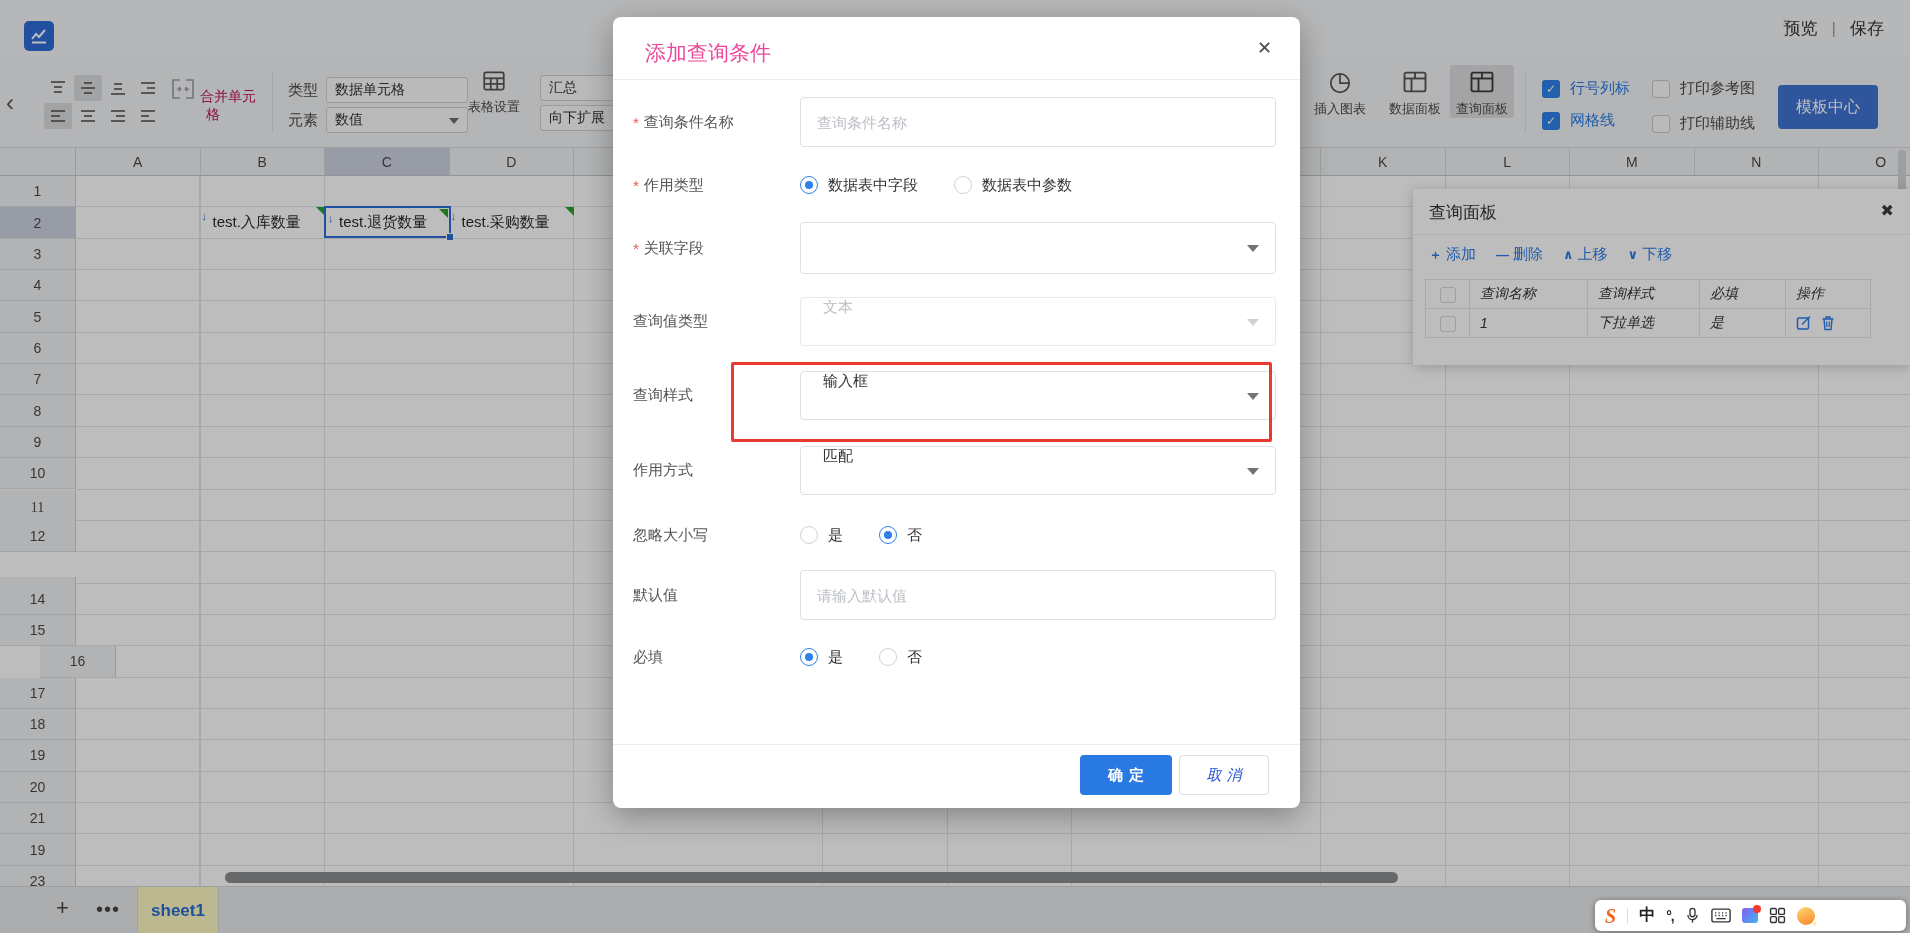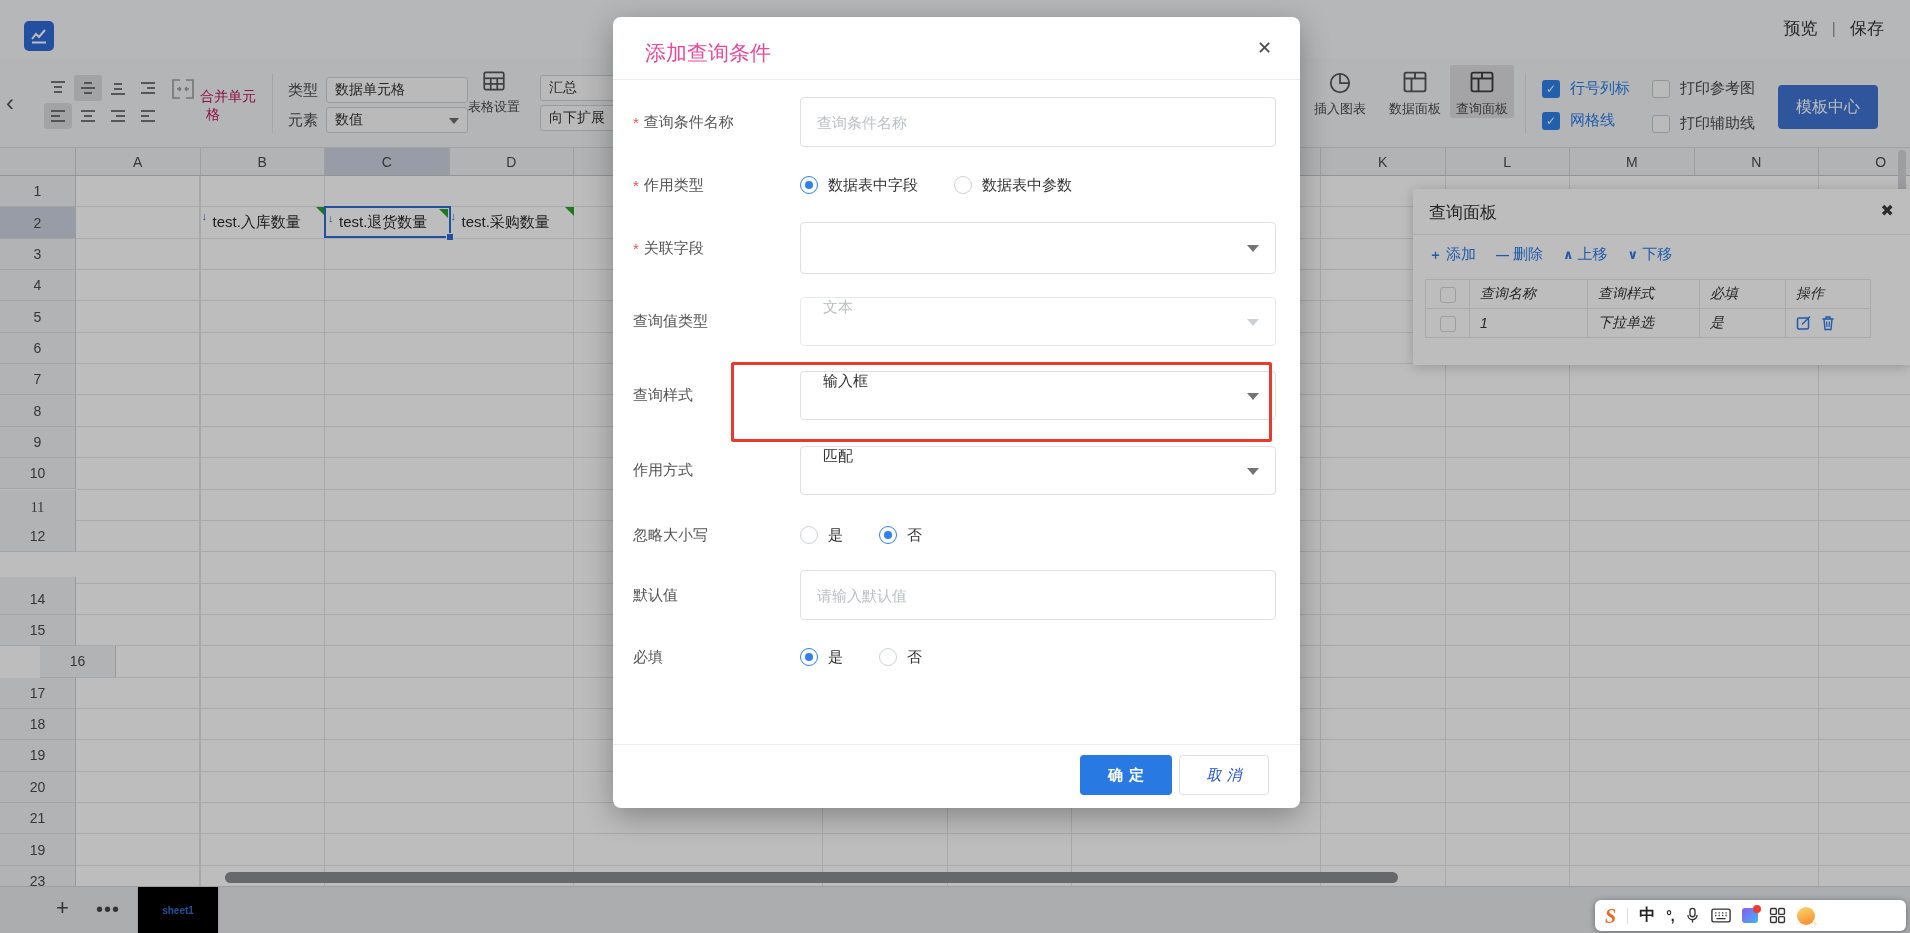--- a/index.html
+++ b/index.html
@@ -50,21 +50,21 @@
   .cell .tri{position:absolute;right:1px;top:1px;width:0;height:0;border-top:9px solid #2aa22a;border-left:9px solid transparent;}
   .cell.sel{border:2px solid #2c6cd8;}
   .cell .handle{position:absolute;right:-5px;bottom:-5px;width:8px;height:8px;background:#2c6cd8;border:1px solid #fff;}
   .hscroll{position:absolute;left:225px;top:872px;width:1173px;height:11px;background:#8b8d90;border-radius:6px;z-index:6;}
   .vscroll{position:absolute;left:1898px;top:150px;width:8px;height:210px;background:#d4d5d7;border-radius:4px;z-index:6;}
 
   
   .sheetbar{position:absolute;left:0;top:886px;width:1910px;height:47px;background:#e9eaec;border-top:1px solid #d6d7d9;}
   .sheet-add{position:absolute;left:56px;top:10px;font-size:22px;color:#454545;line-height:1;}
   .sheet-more{position:absolute;left:96px;top:12px;font-size:20px;color:#454545;letter-spacing:1px;line-height:1;}
-  .sheet-tab{position:absolute;left:137px;top:0;width:82px;height:47px;background:#000000;border-left:1px solid #d9dadc;border-right:1px solid #d9dadc;display:flex;align-items:center;justify-content:center;font-size:10px;font-weight:bold;color:#2b6cd6;}
+  .sheet-tab{position:absolute;left:137px;top:0;width:82px;height:47px;background:#fef9c3;border-left:1px solid #d9dadc;border-right:1px solid #d9dadc;display:flex;align-items:center;justify-content:center;font-size:17px;font-weight:bold;color:#2b6cd6;}
 
   
   .panel{position:absolute;left:1413px;top:189px;width:497px;height:176px;background:#fff;box-shadow:0 2px 12px rgba(0,0,0,.2);z-index:10;}
   .panel-title{position:absolute;left:16px;top:12px;font-size:17px;color:#333;}
   .panel-close{position:absolute;right:16px;top:12px;font-size:16px;font-weight:bold;color:#3c3c3c;}
   .panel-div{position:absolute;left:0;top:45px;width:497px;height:1px;background:#ececec;}
   .panel-actions{position:absolute;left:16px;top:56px;display:flex;gap:20px;font-size:15px;color:#2b7ce9;}
   .panel-actions .act{display:flex;align-items:center;gap:4px;}
   .panel-actions .aicon{font-size:13px;font-weight:bold;}
   .ptable{position:absolute;left:12px;top:90px;border-collapse:collapse;font-size:14px;color:#333;}

